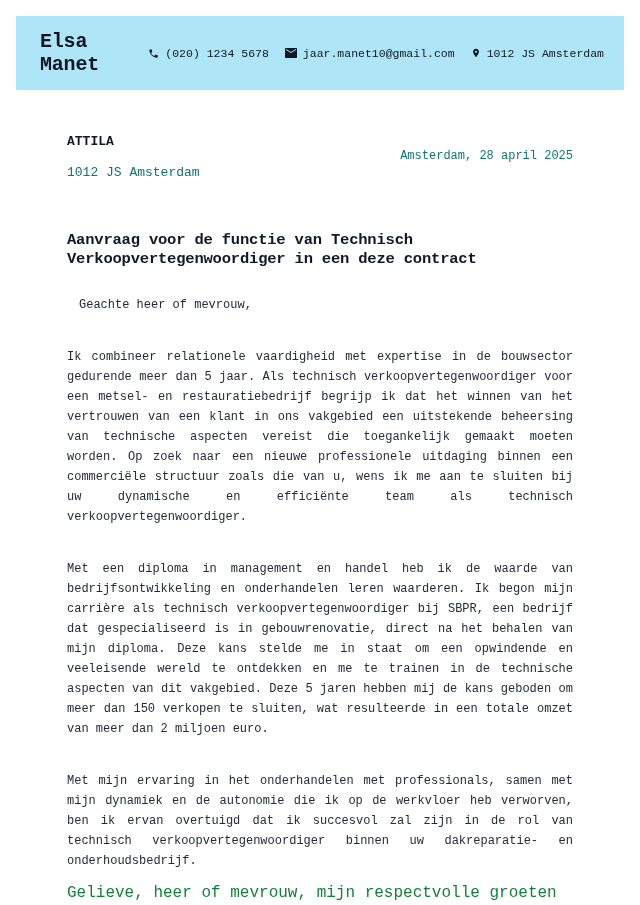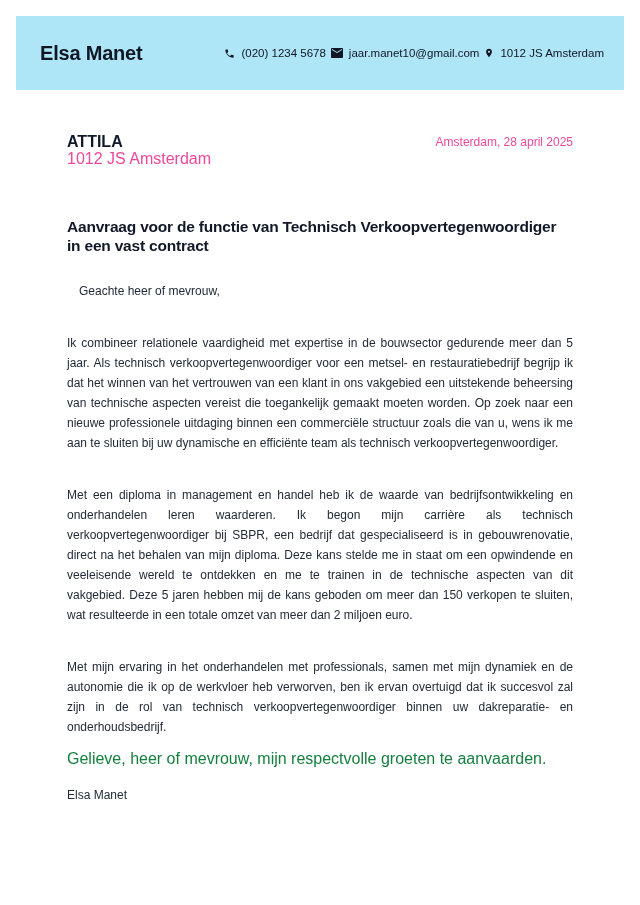--- a/index.html
+++ b/index.html
@@ -9,20 +9,21 @@
     height: 905px;
     font-family: "Liberation Sans", "DejaVu Sans", sans-serif;
     color: #1f2937;
     overflow: hidden;
   }
   .page {
     width: 640px;
     height: 680px;
     background: #ffffff;
     position: relative;
+    font-family: Liberation Mono, monospace;
   }
   
   .header {
     position: absolute;
     left: 16px; top: 16px; right: 16px;
     height: 74px;
     background: var(--header-bg, #aee6f7);
     display: flex;
     align-items: center;
     justify-content: space-between;
@@ -30,21 +31,21 @@
   }
   .sender-name {
     font-size: 20px;
     font-weight: 700;
     color: #101623;
     letter-spacing: -0.2px;
   }
   .contact {
     display: flex;
     align-items: center;
-    gap: 5px;
+    gap: 16px;
   }
   .contact-item {
     display: flex;
     align-items: center;
     gap: 6px;
     font-size: 11.5px;
     color: #101623;
     white-space: nowrap;
   }
   .contact-item svg { display: block; flex: 0 0 auto; }
@@ -52,23 +53,23 @@
   .content {
     position: absolute;
     left: 67px; right: 67px; top: 90px;
   }
   .recipient-row {
     margin-top: 44px;
     display: flex;
     justify-content: space-between;
     align-items: flex-start;
   }
-  .recipient-line { font-size: 16px; line-height: 16.5px; }
+  .recipient-line { font-size: 13px; line-height: 16.5px; }
   .recipient-line.strong { font-weight: 700; color: #111827; }
-  .muted { color: #ec4899; }
+  .muted { color: #0f766e; margin-top: 14px; }
   .date {
     font-size: 12px;
     line-height: 16.5px;
     text-align: right;
     white-space: nowrap;
   }
   .subject {
     margin-top: 50px;
     font-size: 15.5px;
     line-height: 19px;
@@ -144,21 +145,21 @@
   <main class="content">
 
     <div class="recipient-row">
       <div class="recipient">
         <div class="recipient-line strong">ATTILA</div>
         <div class="recipient-line muted">1012 JS Amsterdam</div>
       </div>
       <div class="date muted">Amsterdam, 28 april 2025</div>
     </div>
 
-    <h2 class="subject">Aanvraag voor de functie van Technisch Verkoopvertegenwoordiger in een vast contract</h2>
+    <h2 class="subject">Aanvraag voor de functie van Technisch Verkoopvertegenwoordiger in een deze contract</h2>
 
     <p class="greeting">Geachte heer of mevrouw,</p>
 
     <p class="para">Ik combineer relationele vaardigheid met expertise in de bouwsector gedurende meer dan 5 jaar. Als technisch verkoopvertegenwoordiger voor een metsel- en restauratiebedrijf begrijp ik dat het winnen van het vertrouwen van een klant in ons vakgebied een uitstekende beheersing van technische aspecten vereist die toegankelijk gemaakt moeten worden. Op zoek naar een nieuwe professionele uitdaging binnen een commerciële structuur zoals die van u, wens ik me aan te sluiten bij uw dynamische en efficiënte team als technisch verkoopvertegenwoordiger.</p>
     <p class="para">Met een diploma in management en handel heb ik de waarde van bedrijfsontwikkeling en onderhandelen leren waarderen. Ik begon mijn carrière als technisch verkoopvertegenwoordiger bij SBPR, een bedrijf dat gespecialiseerd is in gebouwrenovatie, direct na het behalen van mijn diploma. Deze kans stelde me in staat om een opwindende en veeleisende wereld te ontdekken en me te trainen in de technische aspecten van dit vakgebied. Deze 5 jaren hebben mij de kans geboden om meer dan 150 verkopen te sluiten, wat resulteerde in een totale omzet van meer dan 2 miljoen euro.</p>
     <p class="para">Met mijn ervaring in het onderhandelen met professionals, samen met mijn dynamiek en de autonomie die ik op de werkvloer heb verworven, ben ik ervan overtuigd dat ik succesvol zal zijn in de rol van technisch verkoopvertegenwoordiger binnen uw dakreparatie- en onderhoudsbedrijf.</p>
 
     <p class="closing">Gelieve, heer of mevrouw, mijn respectvolle groeten te aanvaarden.</p>
 
     <p class="signature">Elsa Manet</p>

